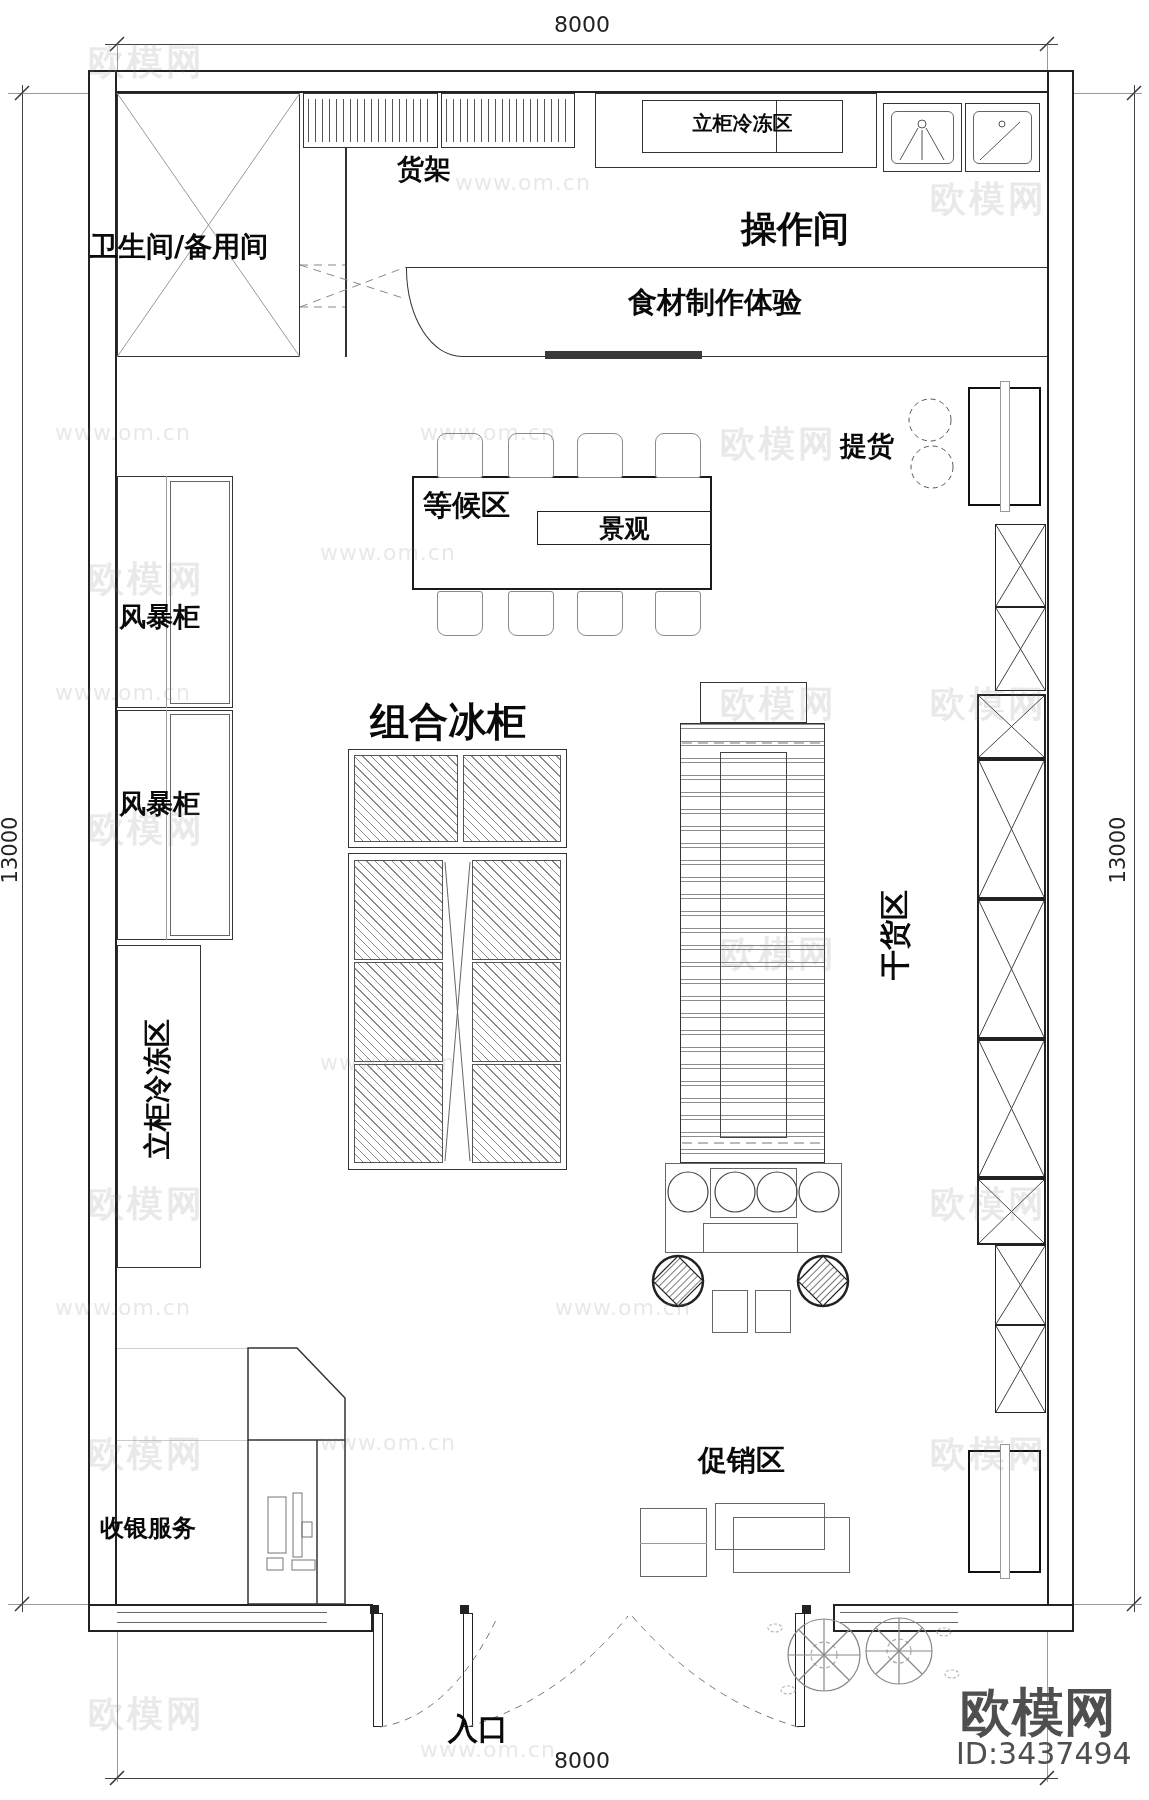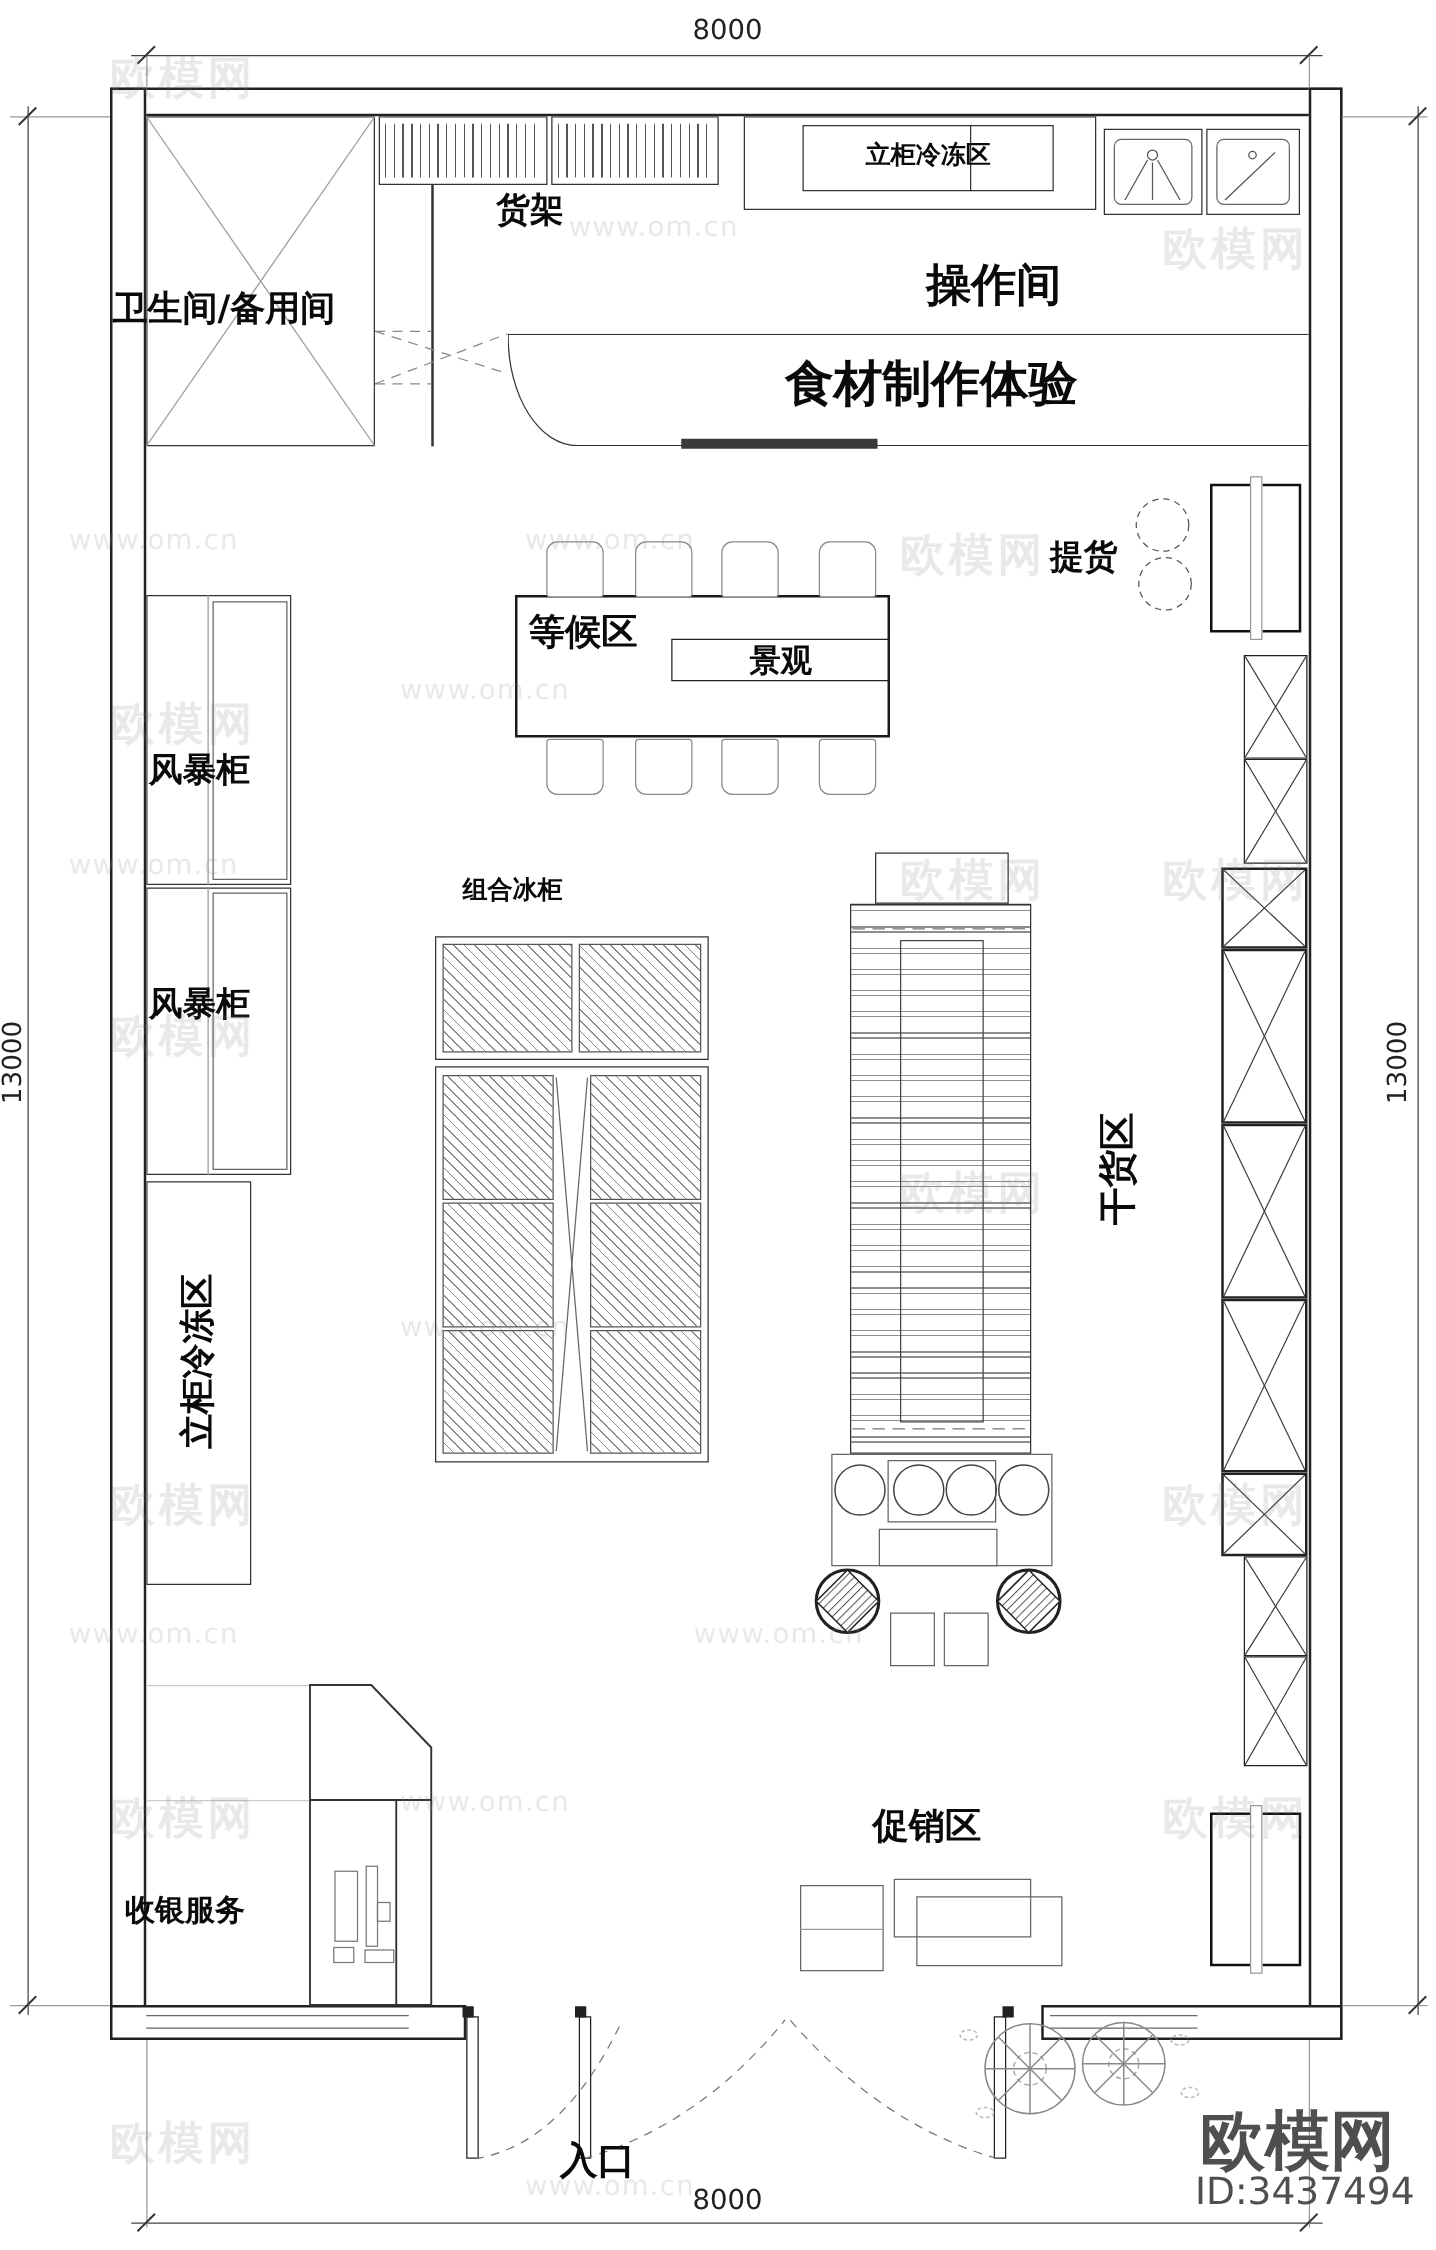--- a/index.html
+++ b/index.html
@@ -237,27 +237,27 @@
         <line x1="15" y1="1611" x2="29" y2="1597"></line>
       <line x1="1127" y1="100" x2="1141" y2="86"></line>
         <line x1="1127" y1="1611" x2="1141" y2="1597"></line>
     </g>
   </svg>
 
   <div class="lbl" style="left:90px;top:231px;font-size:28px">卫生间/备用间</div>
   <div class="lbl" style="left:397px;top:153px;font-size:27px">货架</div>
   <div class="lbl c" style="left:642px;top:112px;width:201px;font-size:20px">立柜冷冻区</div>
   <div class="lbl" style="left:741px;top:208px;font-size:36px">操作间</div>
-  <div class="lbl" style="left:628px;top:286px;font-size:39px">食材制作体验</div>
+  <div class="lbl" style="left:628px;top:286px;font-size:29px">食材制作体验</div>
   <div class="lbl" style="left:840px;top:430px;font-size:27px">提货</div>
   <div class="lbl" style="left:423px;top:489px;font-size:29px">等候区</div>
   <div class="lbl c" style="left:537px;top:515px;width:175px;font-size:25px">景观</div>
   <div class="lbl" style="left:119px;top:601px;font-size:27px">风暴柜</div>
   <div class="lbl" style="left:119px;top:788px;font-size:27px">风暴柜</div>
-  <div class="lbl" style="left:370px;top:700px;font-size:20px">组合冰柜</div>
+  <div class="lbl" style="left:370px;top:700px;font-size:39px">组合冰柜</div>
   <div class="lbl vlbl c" style="left:835px;top:918px;width:120px;height:34px;font-size:30px">干货区</div>
   <div class="lbl vlbl c" style="left:74px;top:1072px;width:170px;height:34px;font-size:28px">立柜冷冻区</div>
   <div class="lbl" style="left:100px;top:1515px;font-size:24px">收银服务</div>
   <div class="lbl" style="left:698px;top:1444px;font-size:29px">促销区</div>
   <div class="lbl" style="left:448px;top:1712px;font-size:30px">入口</div>
 
   <div class="lbl dim c" style="left:512px;top:12px;width:140px;font-size:22px">8000</div>
   <div class="lbl dim c" style="left:512px;top:1748px;width:140px;font-size:22px">8000</div>
   <div class="lbl dim vlbl c" style="left:-30px;top:838px;width:80px;height:24px;font-size:21px">13000</div>
   <div class="lbl dim vlbl c" style="left:1078px;top:838px;width:80px;height:24px;font-size:21px">13000</div>

